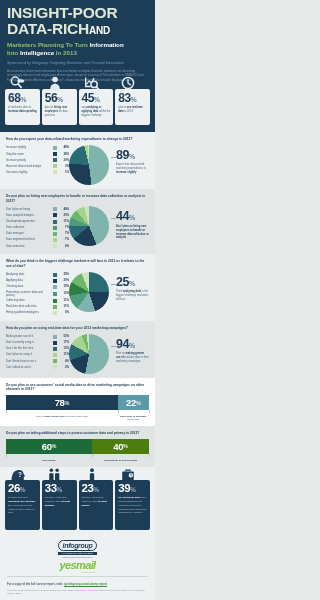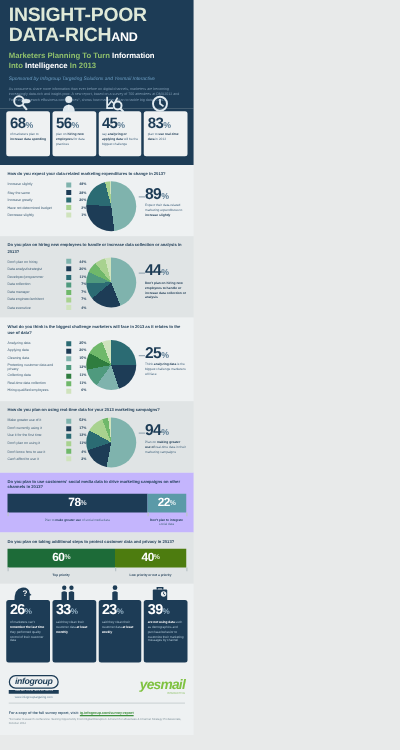--- a/index.html
+++ b/index.html
@@ -200,21 +200,21 @@
   .bcap {
     font-size: 2.5px;
     color: #a8c0d0;
     line-height: 1.5;
     margin-top: 2px;
   }
   .bcap b { color: #ffffff; }
 
   
   .footer { background: #eef1f2; padding: 4px 7px 6px 7px; }
-  .logos { display: flex; align-items: center; justify-content: space-between; }
+  .logos { display: flex; align-items: center; justify-content: space-between; flex-direction: column; }
   .logo-info {
     border: 1px solid #1d3c56;
     border-radius: 9px;
     padding: 1px 4px;
     font-size: 7px;
     font-weight: bold;
     font-style: italic;
     color: #1d3c56;
     letter-spacing: -0.3px;
   }
@@ -482,21 +482,21 @@
         <div class="pie" style="background: conic-gradient(rgb(127, 179, 173) 0deg, rgb(127, 179, 173) 190.8deg, rgb(29, 60, 86) 190.8deg, rgb(29, 60, 86) 252deg, rgb(43, 107, 115) 252deg, rgb(43, 107, 115) 298.8deg, rgb(168, 210, 143) 298.8deg, rgb(168, 210, 143) 338.4deg, rgb(111, 184, 106) 338.4deg, rgb(111, 184, 106) 352.8deg, rgb(207, 227, 189) 352.8deg, rgb(207, 227, 189) 360deg);"></div>
       </div>
       <div class="callout">
         <div class="leader"></div>
         <div class="callout-num"><span>94</span><span class="pct">%</span></div>
         <div class="callout-txt"><span>Plan on </span><b>making greater use of</b><span> real-time data in their marketing campaigns</span></div>
       </div>
     </div>
   </div>
 
-  <div class="split-sec plain" style="background:#c4b5fd">
+  <div class="split-sec plain" style="background:#ffffff">
     <div class="q">Do you plan to use customers' social media data to drive marketing campaigns on other channels in 2013?</div>
     <div class="split-bar">
       <div class="split-a" style="flex: 0 0 78%; background: rgb(29, 60, 86);">
           <span>78</span>
           <span class="pct">%</span>
         </div>
       <div class="split-b" style="flex: 0 0 22%; background: rgb(91, 154, 168); justify-content: center;">
           <span>22</span>
           <span class="pct">%</span>
         </div>

